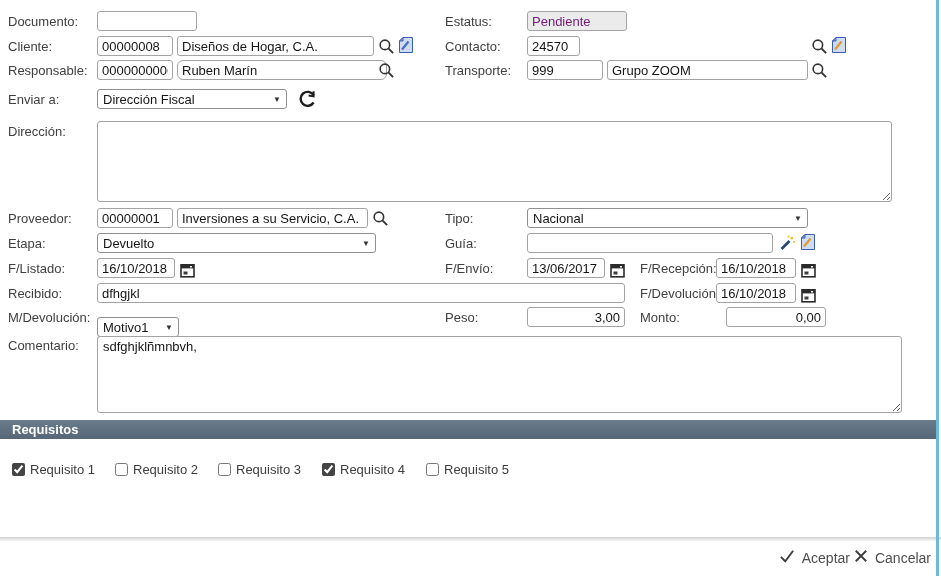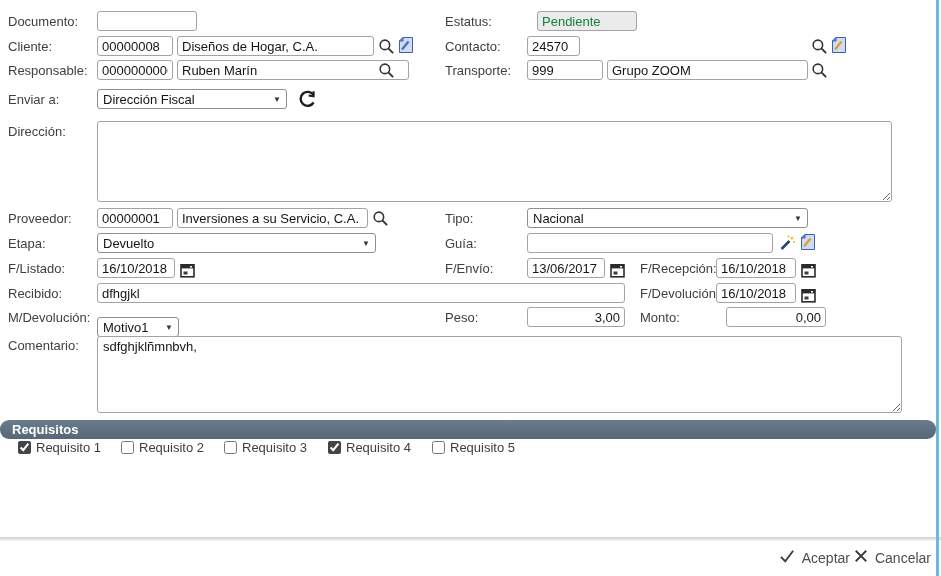--- a/index.html
+++ b/index.html
@@ -8,39 +8,39 @@
   #stage { position:relative; width:941px; height:576px; background:#fff; overflow:hidden; }
   .window-edge { position:absolute; top:0; height:576px; width:3px; background:#6bbad8; }
 
   .lbl { position:absolute; font-size:13px; color:#404040; white-space:nowrap; }
   .inp {
     position:absolute; height:20px; border:1px solid #a3a3a3; border-radius:3px;
     font-family:"Liberation Sans", sans-serif; font-size:13px; color:#151515;
     padding:1px 4px; background:#fff; outline:none;
   }
   .inp.num { text-align:right; }
-  .inp.ro { background:#ebebeb; color:#15803d;margin-left:10px; }
+  .inp.ro { background:#ebebeb; color:#701a75; }
   .selectbox {
     position:absolute; height:20px; border:1px solid #8f8f8f; border-radius:3px;
     background:#fff; display:flex; align-items:center; justify-content:space-between;
     padding:0 5px; font-size:13px; color:#151515; cursor:default; white-space:nowrap;
   }
   .selectbox .arrow { font-size:8px; color:#333; margin-left:6px; }
   .ta {
     position:absolute; border:1px solid #a3a3a3; border-radius:3px;
     font-family:"Liberation Sans", sans-serif; font-size:13px; color:#151515;
     padding:2px 5px; resize:both; outline:none;
   }
   .ic { position:absolute; width:20px; height:20px; display:flex; align-items:center; justify-content:center; cursor:pointer; }
   .secbar {
     position:absolute; left:0; top:420px; width:936px; height:19px;
     background:linear-gradient(to bottom,#6a7b8b,#566877);
-    color:#fff; font-size:13px; font-weight:bold; line-height:19px; padding-left:12px;border-radius:9px;
-  }
-  .cb { position:absolute; top:440px; display:flex; align-items:center; gap:5px; font-size:13px; color:#3d3d3d; cursor:default;margin-left:6px; }
+    color:#fff; font-size:13px; font-weight:bold; line-height:19px; padding-left:12px;
+  }
+  .cb { position:absolute; top:462px; display:flex; align-items:center; gap:5px; font-size:13px; color:#3d3d3d; cursor:default; }
   .cb input { width:13px; height:13px; margin:0; accent-color:#444; }
   .divider { position:absolute; left:0; top:537px; width:941px; height:4px;
     background:linear-gradient(to bottom,#cfcfcf,#f7f7f7); }
   .actions { position:absolute; top:549px; right:10px; display:flex; align-items:center; gap:4px; }
   .actions .btn { display:flex; align-items:center; gap:7px; font-size:14px; color:#4d4d4d; cursor:pointer; }
 </style>
 </head>
 <body>
 
 <div id="stage">
@@ -78,21 +78,21 @@
   <span class="ic" style="left:829px;top:35px">
       <svg width="18" height="18" viewBox="0 0 18 18">
         <path d="M6 1.5 L15.5 1.5 L15.5 16.5 L2.5 16.5 L2.5 5 Z" fill="#cfdcf3" stroke="#3a5fae" stroke-width="1"></path>
         <path d="M6 1.5 L6 5 L2.5 5 Z" fill="#8fa8d8" stroke="#3a5fae" stroke-width="1"></path>
         <line x1="5" y1="13.5" x2="11.5" y2="5.5" stroke="#e09b2d" stroke-width="2.2"></line>
       </svg>
     </span>
 
   <span class="lbl" style="left:8px;top:63px">Responsable:</span>
   <input class="inp" style="left: 97px; top: 60px; width: 76px;" type="text" value="0000000006">
-  <input class="inp" style="left: 177px; top: 60px; width: 232px;" type="text" value="Ruben Marín">
+  <input class="inp" style="left: 177px; top: 60px; width: 210px; border-radius: 6px;" type="text" value="Ruben Marín">
   <span class="ic" style="left:376px;top:60px">
       <svg width="17" height="17" viewBox="0 0 18 18">
         <circle cx="7.3" cy="7.3" r="5" fill="none" stroke="#333" stroke-width="1.7"></circle>
         <line x1="11" y1="11" x2="16" y2="16" stroke="#333" stroke-width="2"></line>
       </svg>
     </span>
 
   <span class="lbl" style="left:445px;top:63px">Transporte:</span>
   <input class="inp" style="left: 527px; top: 60px; width: 76px;" type="text" value="999">
   <input class="inp" style="left: 607px; top: 60px; width: 201px;" type="text" value="Grupo ZOOM">

